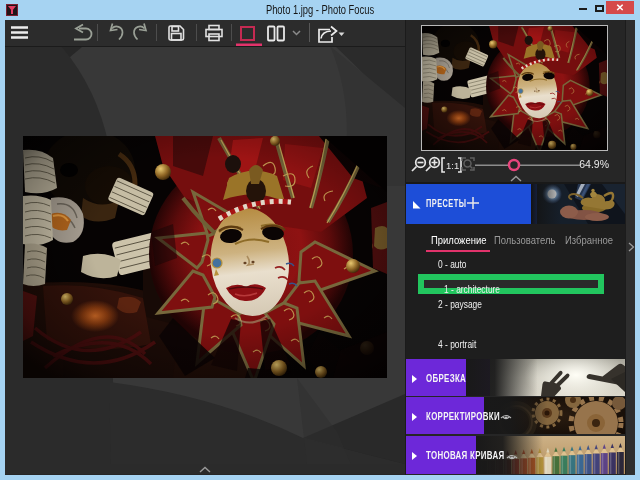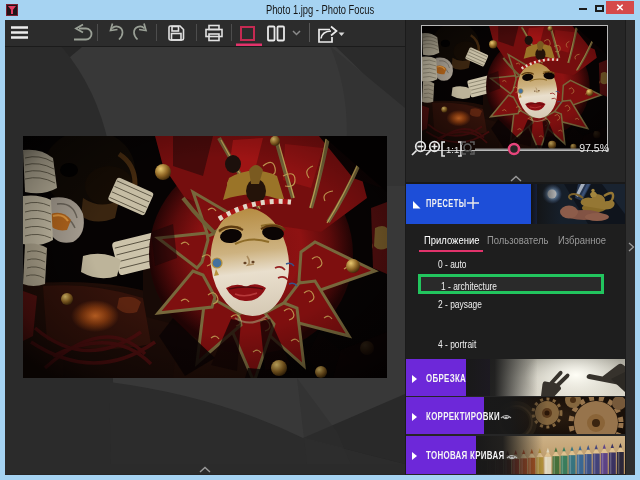--- a/index.html
+++ b/index.html
@@ -18,32 +18,32 @@
   #closebtn{position:absolute;left:606px;top:1px;width:28px;height:13px;background:#d5494a;
     color:#fff;font-size:10px;line-height:13px;text-align:center;font-weight:bold;}
   #content{position:absolute;left:5px;top:20px;width:630px;height:455px;background:#262626;}
   #toolbar{position:absolute;left:0;top:0;width:400px;height:26px;background:#2c2c2c;}
   #canvas{position:absolute;left:0;top:26px;width:400px;height:418px;background:#242424;overflow:hidden;border-top:1px solid #1b1b1b;box-sizing:border-box;}
   #bottomstrip{position:absolute;left:0;top:444px;width:400px;height:10px;background:#2b2b2b;}
   #vsep{position:absolute;left:400px;top:0;width:1px;height:455px;background:#1b1b1b;}
   #rpanel{position:absolute;left:401px;top:0;width:219px;height:455px;background:#262626;}
   #flyout{position:absolute;left:620px;top:0;width:10px;height:455px;background:#2e2e2e;border-left:1px solid #1c1c1c;box-sizing:border-box;}
   #thumbwrap{position:absolute;left:15px;top:5px;width:187px;height:126px;border:1px solid #b9b9b9;box-sizing:border-box;background:#000;}
-  #zoomrow{position:absolute;left:0;top:116px;width:219px;height:26px;}
+  #zoomrow{position:absolute;left:0;top:132px;width:219px;height:26px;}
   #pct{position:absolute;left:150px;top:6px;width:53px;text-align:right;font-size:10.5px;color:#e8e8e8;}
   #presethdr{position:absolute;left:0;top:164px;width:219px;height:40px;background:#1d4ed8;overflow:hidden;}
   #presethdr .lbl{position:absolute;left:20px;top:14px;color:#f2f2f2;font-size:10px;font-weight:bold;letter-spacing:0.6px;transform:scaleX(0.74);transform-origin:0 50%;}
-  #tabs{position:absolute;left:0;top:204px;width:188px;height:28px;font-size:10.5px;}
+  #tabs{position:absolute;left:7px;top:204px;width:188px;height:28px;font-size:10.5px;}
   #tabs .t1{position:absolute;left:18px;top:10px;color:#fff;}
   #tabs .t2{position:absolute;left:81px;top:10px;color:#9a9a9a;}
   #tabs .t3{position:absolute;left:152px;top:10px;color:#9a9a9a;}
   #tabs .ul{position:absolute;left:13px;top:26px;width:64px;height:2px;background:#e2336b;}
   .lrow{position:absolute;left:0px;width:219px;height:20px;font-size:10px;color:#f0f0f0;}
   .lrow span{position:absolute;left:32px;top:5px;transform:scaleX(0.84);transform-origin:0 0;white-space:nowrap;}
-  .lrow.hl{left:12px;width:186px;background:#2a2a2a;border:3px solid #22c55e;box-sizing:border-box;}
+  .lrow.hl{left:12px;width:186px;background:#2a2a2a;border:6px solid #22c55e;box-sizing:border-box;}
   .lrow.hl span{left:20px;top:4px;}
   #tabs span{transform:scaleX(0.9);transform-origin:0 0;display:inline-block;white-space:nowrap;}
   .band{position:absolute;left:0;width:219px;height:37px;background:#6d28d9;overflow:hidden;}
   .band .cap{position:absolute;left:20px;color:#f5f5f5;font-size:10px;font-weight:bold;letter-spacing:0.4px;transform:scaleX(0.79);transform-origin:0 50%;white-space:nowrap;}
   .tri-r{position:absolute;left:6px;width:0;height:0;border-top:4px solid transparent;
     border-bottom:4px solid transparent;border-left:5.5px solid #fff;}
 </style>
 </head>
 <body>
 <div id="win">
@@ -320,21 +320,21 @@
           </g>
           <text x="40" y="17" font-size="9.5" fill="#e6e6e6" font-family="Liberation Sans">1:1</text>
           <g stroke="#5f5f5f" stroke-width="1.5" fill="none">
             <path d="M56 9 v-3 h4 M64 6 h4 v3 M68 15 v3 h-4 M60 18 h-4 v-3"></path>
             <circle cx="61.5" cy="11.5" r="3.5"></circle>
             <path d="M64 14 l2.5 2.5"></path>
           </g>
           <rect x="69" y="12.5" width="105" height="1.5" fill="#8c8c8c"></rect>
           <circle cx="108" cy="13" r="5" fill="#262626" stroke="#e8457c" stroke-width="2.5"></circle>
         </svg>
-        <div id="pct">97.5%</div>
+        <div id="pct">64.9%</div>
       </div>
       <svg class="abs" style="left:103px;top:155px" width="14" height="7">
           <path d="M2 6 L7 1.5 L12 6" stroke="#9a9a9a" stroke-width="1.4" fill="none"></path>
         </svg>
       <div style="position:absolute;left:0;top:162px;width:219px;height:2px;background:#191919;"></div>
       <div id="presethdr">
         <svg class="abs" style="left:0;top:0" width="219" height="40" viewBox="0 0 219 40">
           <defs>
             <linearGradient id="fadeL" x1="0" y1="0" x2="1" y2="0">
               <stop offset="0" stop-color="#131313"></stop>

